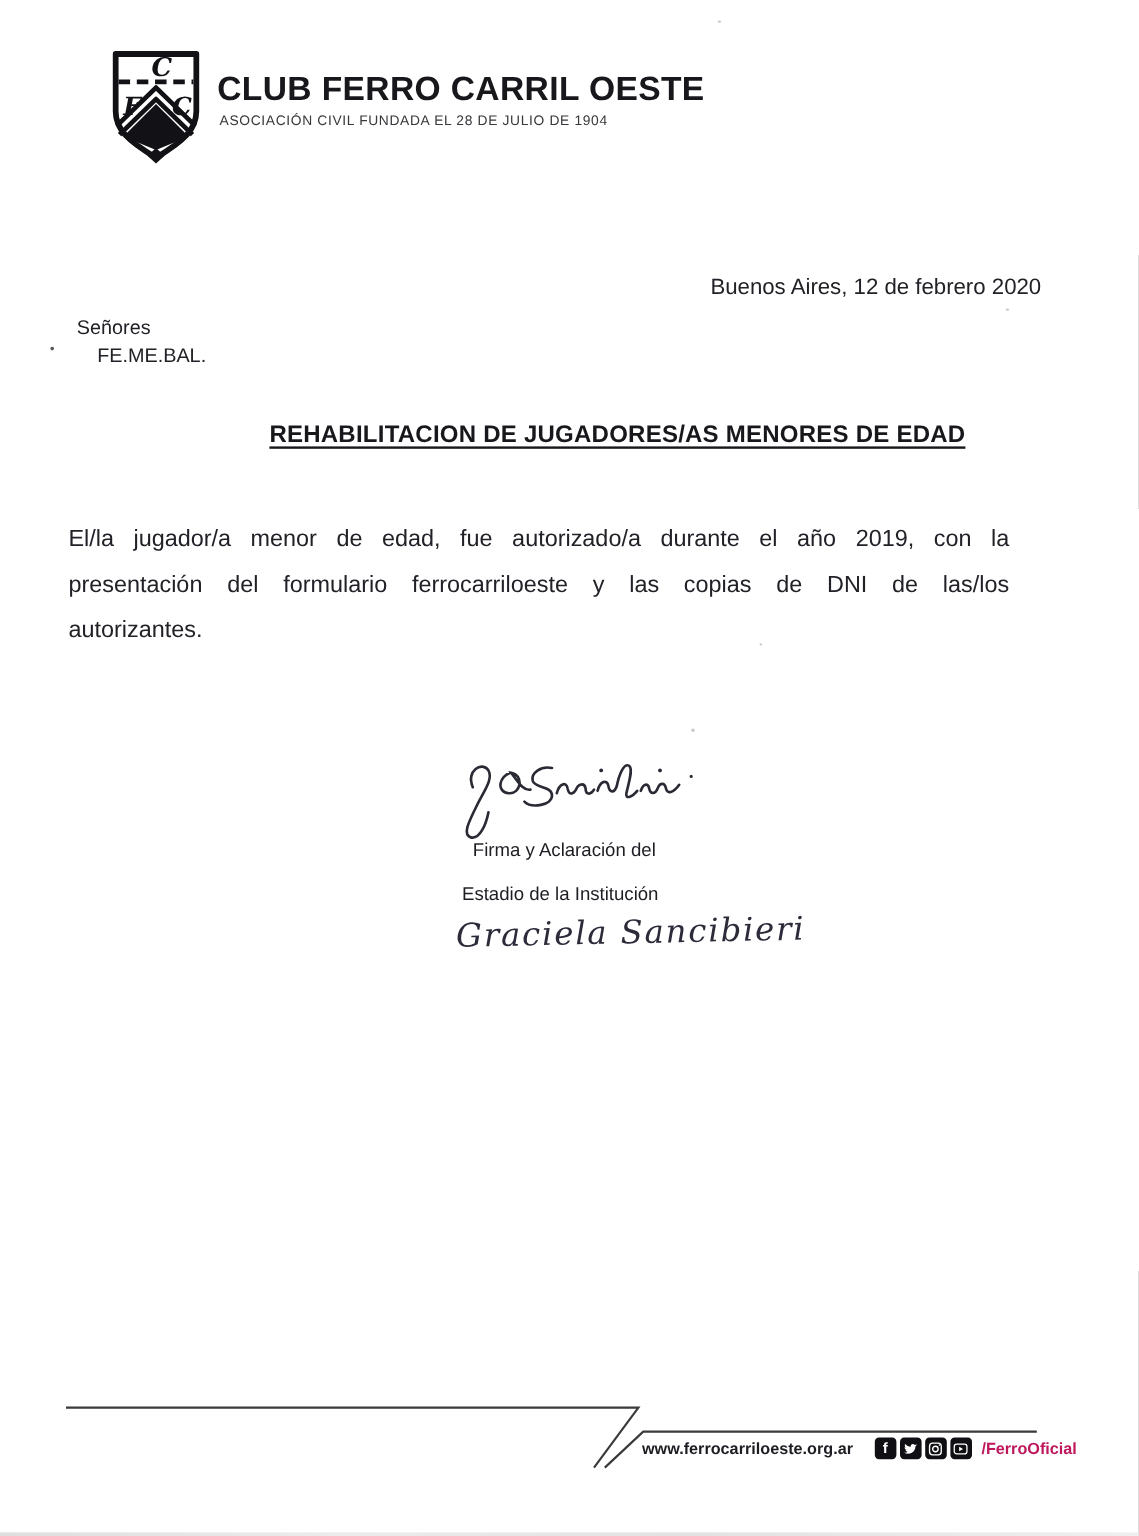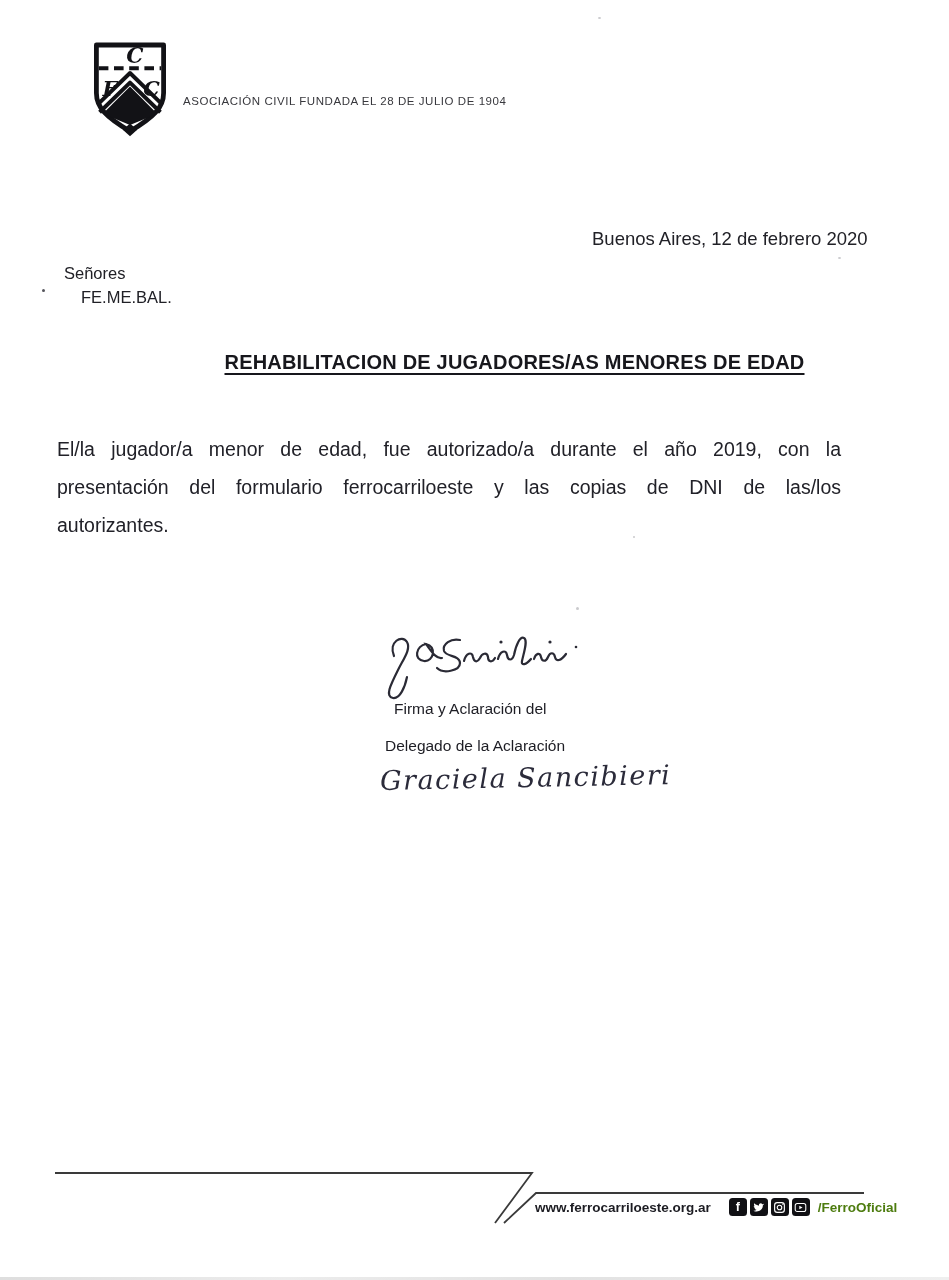--- a/index.html
+++ b/index.html
@@ -62,21 +62,21 @@
     position:absolute; left:535px; top:1197px; height:20px;
     display:flex; align-items:center; white-space:nowrap;
   }
   .website { font-size:13.5px; font-weight:700; color:#1c1c22; }
   .social-icons { display:flex; align-items:center; margin-left:18px; }
   .sicon {
     width:18px; height:18px; margin-right:3px; background:#101014;
     border-radius:3.5px; display:inline-flex; align-items:center; justify-content:center;
     color:#ffffff; font-weight:700; font-size:12.5px; line-height:1;
   }
-  .handle { font-size:13.5px; font-weight:700; color:#4d7c0f; margin-left:5px; }
+  .handle { font-size:13.5px; font-weight:700; color:#be185d; margin-left:5px; }
   .contact-line {
     position:absolute; left:50px; top:1230px;
     font-size:14px; letter-spacing:0.2px; color:#47474c; white-space:nowrap;
   }
   .bottom-strip {
     position:absolute; left:0; bottom:0; width:949px; height:3px;
     background:linear-gradient(90deg,#dedede,#ececec 30%,#e2e2e2 60%,#efefef);
   }
   .speck { position:absolute; border-radius:50%; background:#9e9ea4; opacity:.55; }
 </style>
@@ -90,20 +90,21 @@
     <line x1="11" y1="35" x2="89" y2="35" stroke="#121216" stroke-width="5" stroke-dasharray="12,7"></line>
     <path d="M12,78 L50,41 L88,78" fill="none" stroke="#121216" stroke-width="5" stroke-linejoin="round"></path>
     <path d="M12,90 L50,53 L88,90" fill="none" stroke="#121216" stroke-width="5" stroke-linejoin="round"></path>
     <path d="M50,58 L84,92 L50,106 L16,92 Z" fill="#121216"></path>
     <path d="M50,104 L59,112 L50,120 L41,112 Z" fill="#121216"></path>
     <text x="56" y="29" text-anchor="middle" font-family="DejaVu Serif, serif" font-style="italic" font-weight="bold" font-size="27" fill="#121216">C</text>
     <text x="25" y="70" text-anchor="middle" font-family="DejaVu Serif, serif" font-style="italic" font-weight="bold" font-size="26" fill="#121216">F</text>
     <text x="77" y="70" text-anchor="middle" font-family="DejaVu Serif, serif" font-style="italic" font-weight="bold" font-size="26" fill="#121216">C</text>
   </svg>
 
+  <div class="club-name">CLUB FERRO CARRIL OESTE</div>
   <div class="club-subtitle">ASOCIACIÓN CIVIL FUNDADA EL 28 DE JULIO DE 1904</div>
 
   <div class="dateline">Buenos Aires, 12 de febrero 2020</div>
   <div class="margin-dot"></div>
   <div class="salutation">Señores</div>
   <div class="recipient">FE.ME.BAL.</div>
 
   <div class="subject">
     <span>REHABILITACION DE JUGADORES/AS MENORES DE EDAD</span>
   </div>
@@ -116,21 +117,21 @@
     <path d="M80,10 C71,8 62,14 64,21 C66,27 80,25 80,33 C80,41 63,44 57,38"></path>
     <path d="M84,31 C86,23 92,21 93,27 C94,32 97,33 100,28 C102,23 107,22 108,27 C108,32 112,33 115,28"></path>
     <path d="M118,29 C120,21 126,19 127,25 C128,31 132,31 134,25 C136,15 140,6 144,8 C148,10 144,22 142,31 C141,36 146,35 151,29"></path>
     <path d="M154,29 C156,23 160,22 161,27 C162,32 166,32 168,27 C170,22 174,22 175,27 C176,32 181,31 186,24"></path>
     <circle cx="121" cy="12" r="1.6" fill="#2a2a35" stroke="none"></circle>
     <circle cx="170" cy="12" r="1.6" fill="#2a2a35" stroke="none"></circle>
     <circle cx="196" cy="17" r="1.3" fill="#2a2a35" stroke="none"></circle>
   </svg>
 
   <div class="sig-caption-1">Firma y Aclaración del</div>
-  <div class="sig-caption-2">Delegado de la Aclaración</div>
+  <div class="sig-caption-2">Estadio de la Institución</div>
   <div class="handwritten-name">Graciela Sancibieri</div>
 
   <svg class="footer-lines" viewBox="0 0 949 64" xmlns="http://www.w3.org/2000/svg" fill="none" stroke="#3a3a3a" stroke-width="1.8">
     <polyline points="55,9 532,9 495,59"></polyline>
     <polyline points="504,59 536,29 864,29"></polyline>
   </svg>
 
   <div class="footer-web">
     <span class="website">www.ferrocarriloeste.org.ar</span>
     <span class="social-icons">

